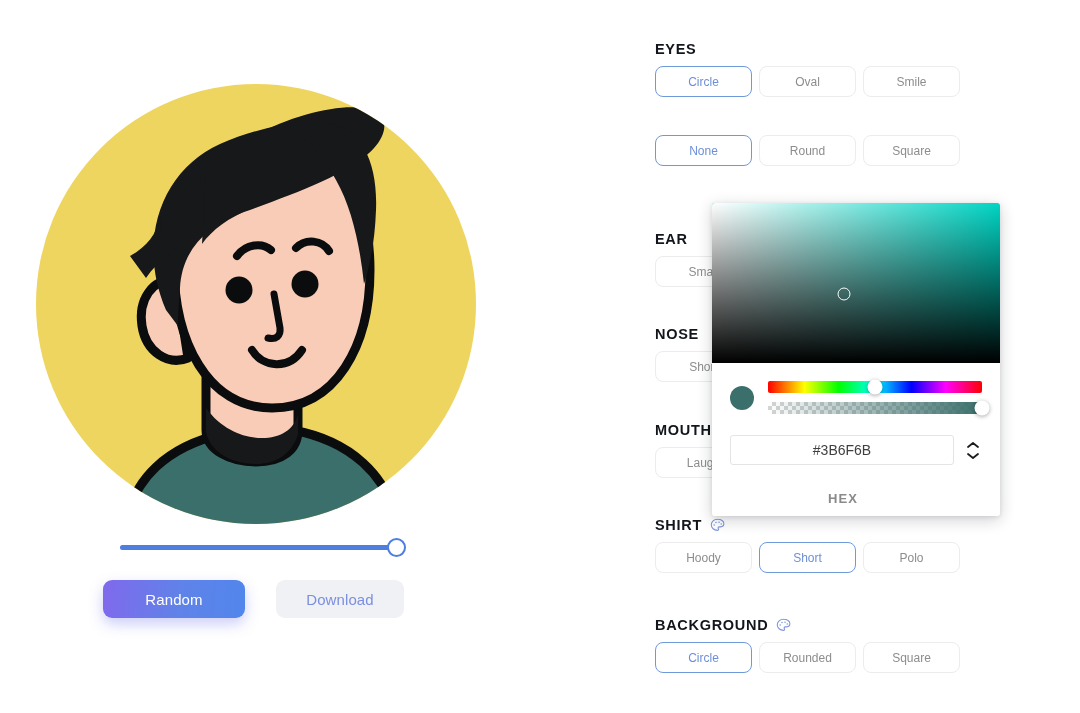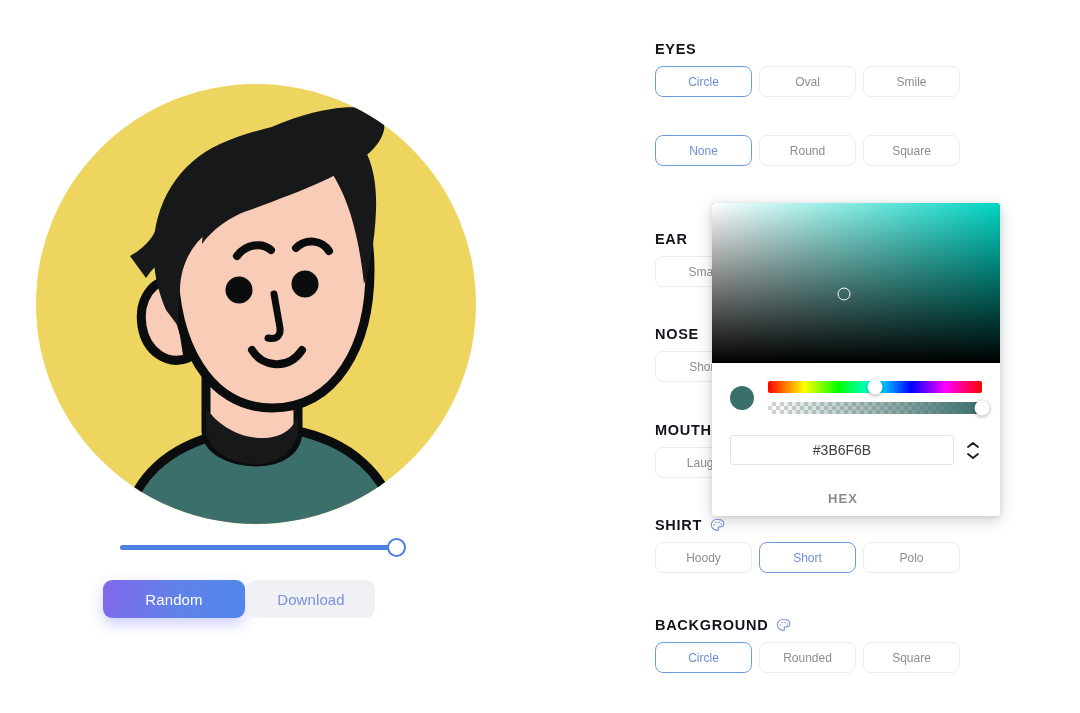--- a/index.html
+++ b/index.html
@@ -57,21 +57,21 @@
     border-radius: 50%;
     background: #ffffff;
     border: 2.5px solid #4e7ee0;
   }
 
   
   #action-row {
     position: absolute;
     left: 103px; top: 580px;
     display: flex;
-    gap: 2px;
+    gap: 31px;
   }
   .action-btn {
     height: 38px;
     border: none;
     border-radius: 9px;
     font-size: 15px;
     font-family: "Liberation Sans", sans-serif;
     cursor: pointer;
     padding: 0 16px;
     letter-spacing: .1px;

